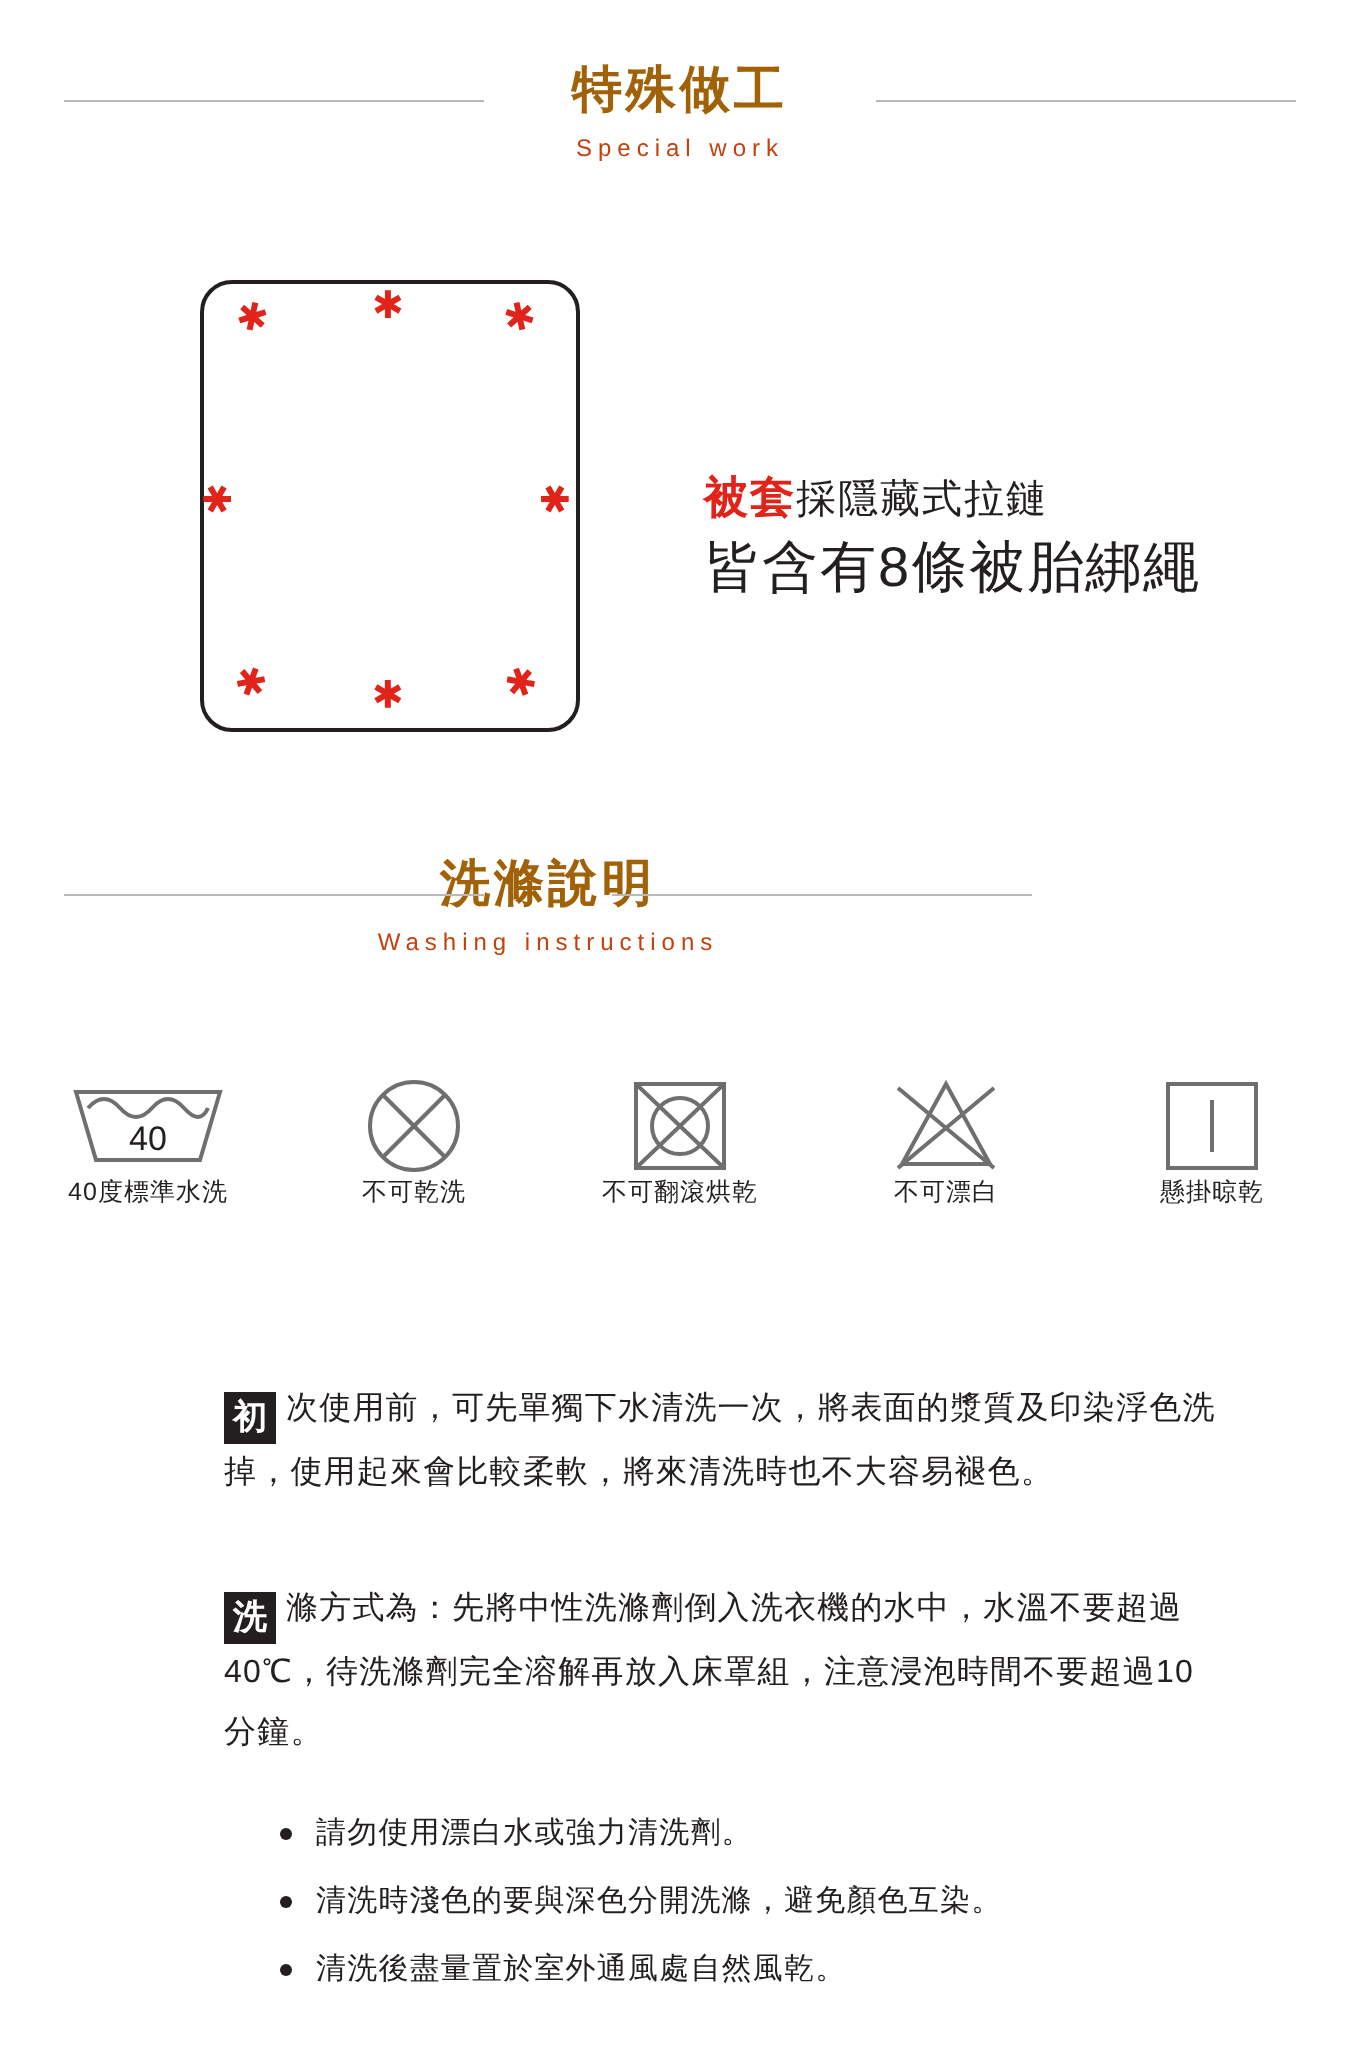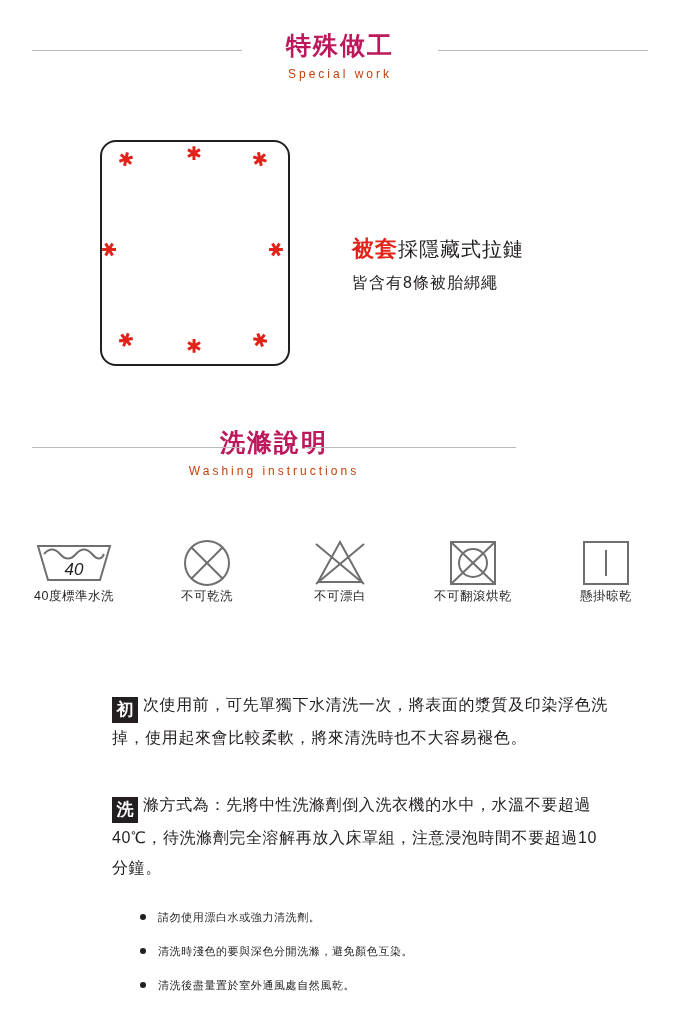--- a/index.html
+++ b/index.html
@@ -27,21 +27,21 @@
     position: absolute;
     top: 22px;
     height: 1px;
     background: #b9b9b9;
   }
   .section-head .title-cn {
     font-size: 25px;
     font-weight: bold;
     letter-spacing: 2px;
     line-height: 34px;
-    color: #be185d;
+    color: #a16207;
   }
   .section-head .title-en {
     font-size: 12px;
     letter-spacing: 3px;
     color: #c2410c;
     margin-top: 5px;
     font-family: "Liberation Sans", sans-serif;
   }
 
   
@@ -82,21 +82,21 @@
     letter-spacing: 1px;
     white-space: nowrap;
   }
   .quilt-text .line1 .hl {
     color: #e2231a;
     font-size: 22px;
     font-weight: bold;
     text-align: right;
   }
   .quilt-text .line2 {
-    font-size: 16px;
+    font-size: 28px;
     line-height: 34px;
     letter-spacing: 1px;
     white-space: nowrap;
   }
 
   
   #washing-head { position: absolute; top: 425px; left: 0; width: 548px; }
   #washing-head .rule-left  { left: 32px;  width: 210px; }
   #washing-head .rule-right { right: 32px; width: 210px; }
 
@@ -110,21 +110,20 @@
   }
   .sym-item {
     width: 104px;
     text-align: center;
   }
   .sym-art {
     height: 60px;
     position: relative;
     margin: 0 auto;
     width: 84px;
-    font-style: italic;
   }
   .sym-label {
     margin-top: 0;
     font-size: 12.5px;
     line-height: 17px;
     color: #231f20;
     letter-spacing: 0.5px;
   }
 
   
@@ -156,21 +155,21 @@
   #para-wash  { top: 790px; }
 
   .bullets {
     position: absolute;
     top: 900px;
     left: 140px;
     width: 500px;
   }
   .bullets li {
     list-style: none;
-    font-size: 11px;
+    font-size: 15px;
     line-height: 34px;
     letter-spacing: 0.6px;
     position: relative;
     padding-left: 18px;
   }
   .bullets li:before {
     content: "";
     position: absolute;
     left: 0;
     top: 14px;
@@ -238,38 +237,38 @@
         <line x1="26" y1="19" x2="58" y2="51" stroke="#6f6f6f" stroke-width="2"></line>
         <line x1="58" y1="19" x2="26" y2="51" stroke="#6f6f6f" stroke-width="2"></line>
       </svg>
     </div>
     <div class="sym-label">不可乾洗</div>
   </div>
 
   <div class="sym-item">
     <div class="sym-art">
       <svg width="84" height="60" viewBox="0 0 84 60">
-        <path d="M42 14 L64 54 L20 54 Z" fill="none" stroke="#6f6f6f" stroke-width="2"></path>
-        <line x1="18" y1="16" x2="66" y2="56" stroke="#6f6f6f" stroke-width="2"></line>
-        <line x1="66" y1="16" x2="18" y2="56" stroke="#6f6f6f" stroke-width="2"></line>
-      </svg>
-    </div>
-    <div class="sym-label">不可漂白</div>
-  </div>
-
-  <div class="sym-item">
-    <div class="sym-art">
-      <svg width="84" height="60" viewBox="0 0 84 60">
         <rect x="20" y="14" width="44" height="42" fill="none" stroke="#6f6f6f" stroke-width="2"></rect>
         <circle cx="42" cy="35" r="14" fill="none" stroke="#6f6f6f" stroke-width="2"></circle>
         <line x1="20" y1="14" x2="64" y2="56" stroke="#6f6f6f" stroke-width="2"></line>
         <line x1="64" y1="14" x2="20" y2="56" stroke="#6f6f6f" stroke-width="2"></line>
       </svg>
     </div>
     <div class="sym-label">不可翻滾烘乾</div>
+  </div>
+
+  <div class="sym-item">
+    <div class="sym-art">
+      <svg width="84" height="60" viewBox="0 0 84 60">
+        <path d="M42 14 L64 54 L20 54 Z" fill="none" stroke="#6f6f6f" stroke-width="2"></path>
+        <line x1="18" y1="16" x2="66" y2="56" stroke="#6f6f6f" stroke-width="2"></line>
+        <line x1="66" y1="16" x2="18" y2="56" stroke="#6f6f6f" stroke-width="2"></line>
+      </svg>
+    </div>
+    <div class="sym-label">不可漂白</div>
   </div>
 
   <div class="sym-item">
     <div class="sym-art">
       <svg width="84" height="60" viewBox="0 0 84 60">
         <rect x="20" y="14" width="44" height="42" fill="none" stroke="#6f6f6f" stroke-width="2"></rect>
         <line x1="42" y1="22" x2="42" y2="48" stroke="#6f6f6f" stroke-width="2"></line>
       </svg>
     </div>
     <div class="sym-label">懸掛晾乾</div>

